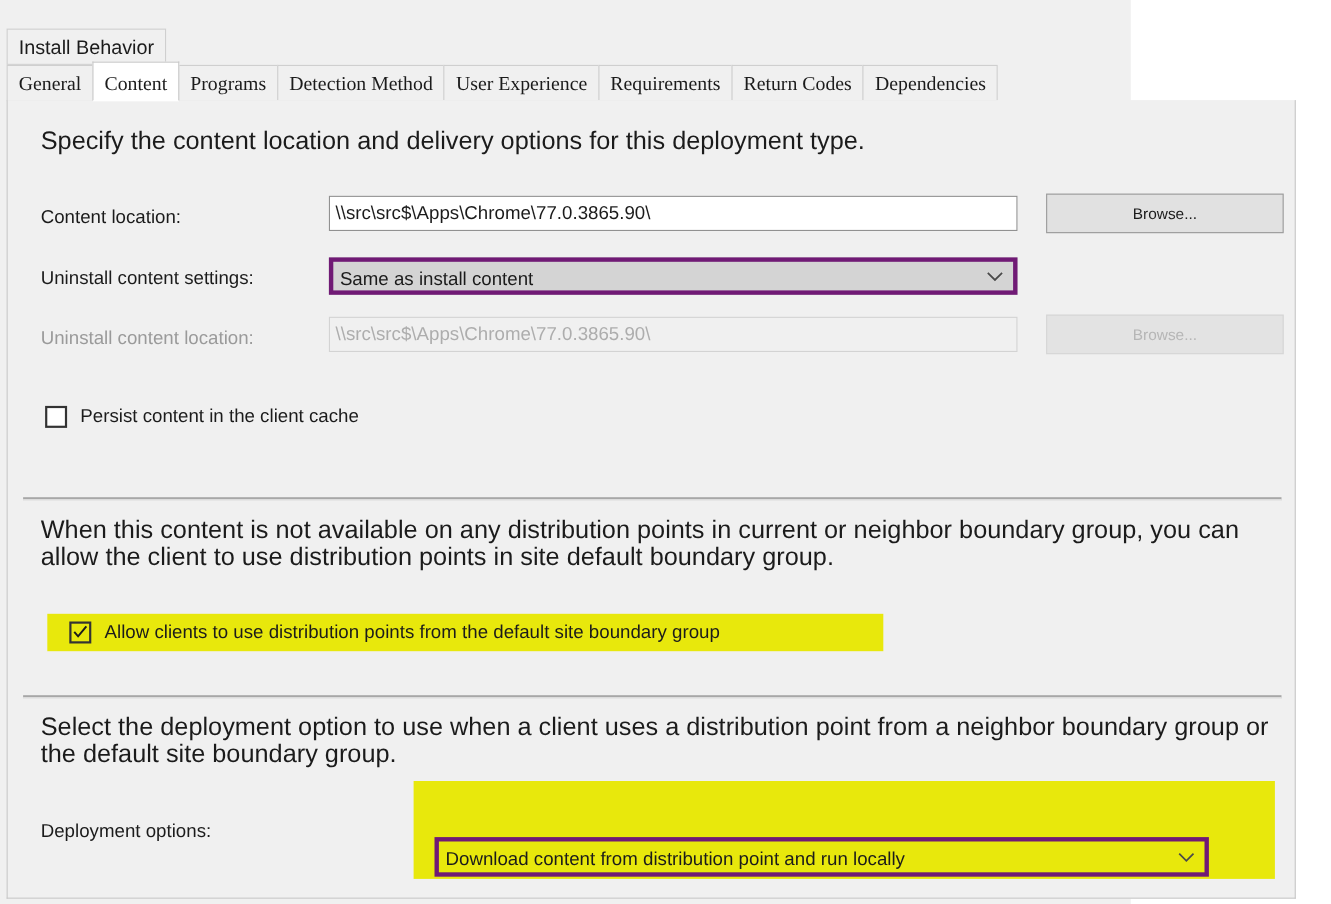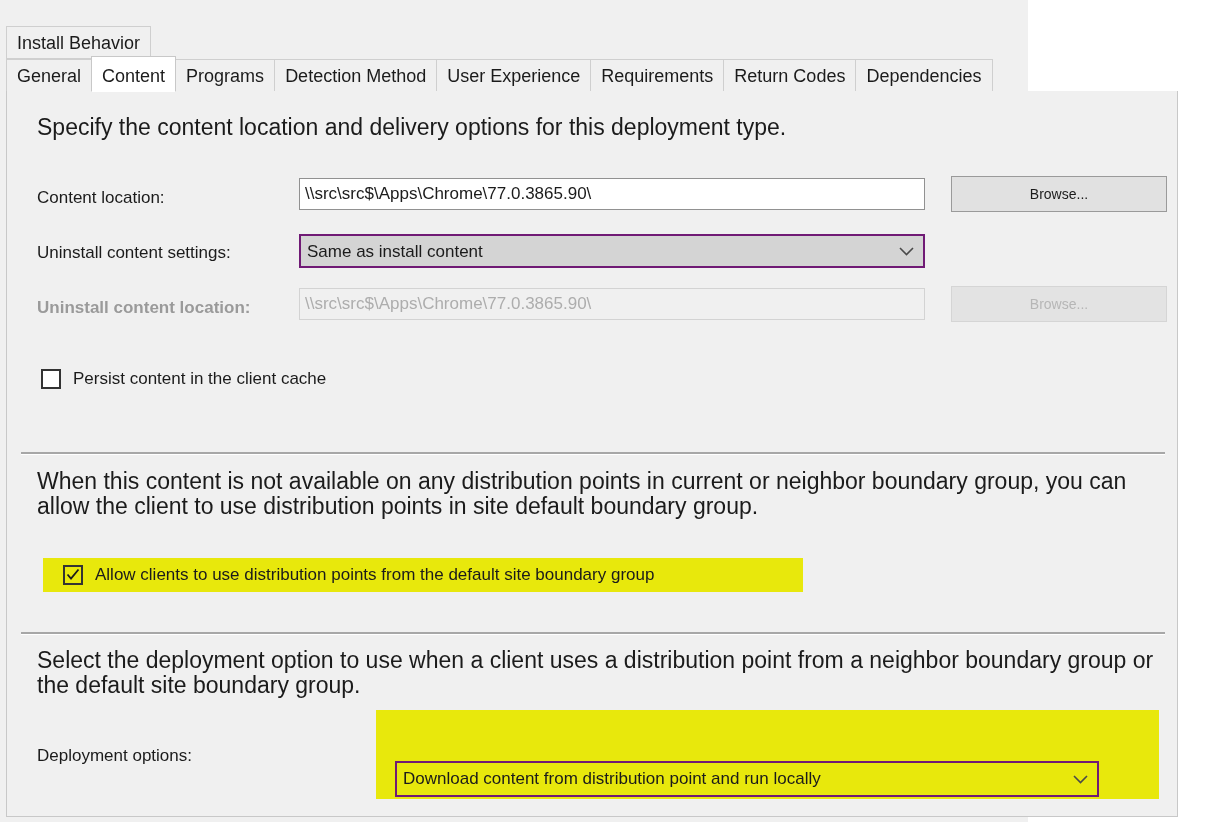--- a/index.html
+++ b/index.html
@@ -30,21 +30,21 @@
     top: 0;
     width: 1210px;
     height: 92px;
   }
   .tabrow {
     position: absolute;
     left: 6px;
     height: 33px;
   }
   .tabrow-top { top: 26px; }
-  .tabrow-bottom { top: 59px; }
+  .tabrow-bottom { top: 59px; font-family: Liberation Serif, serif; }
 
   .tab {
     position: relative;
     float: left;
     height: 33px;
     box-sizing: border-box;
     padding: 0 10px;
     line-height: 32px;
     font-size: 18px;
     color: #1b1b1b;
@@ -88,21 +88,21 @@
     line-height: 25px;
     color: #1b1b1b;
   }
 
   .fieldlabel {
     position: absolute;
     font-size: 17px;
     color: #1b1b1b;
     white-space: nowrap;
   }
-  .fieldlabel.disabled { color: #9a9a9a; font-weight: bold; }
+  .fieldlabel.disabled { color: #9a9a9a; }
 
   
   .textbox {
     position: absolute;
     box-sizing: border-box;
     background: #ffffff;
     border: 1px solid #919191;
     font-size: 17px;
     color: #1b1b1b;
     padding: 0 5px;
@@ -131,21 +131,21 @@
     background: #e3e3e3;
     border: 1px solid #d5d5d5;
     color: #b6b6b6;
   }
 
   
   .combo {
     position: absolute;
     box-sizing: border-box;
     background: #d4d4d4;
-    border: 2px solid #701a75;
+    border: 4px solid #701a75;
     font-size: 17px;
     color: #1b1b1b;
     line-height: 32px;
     padding: 0 30px 12px 6px;
     white-space: nowrap;
     overflow: hidden;
   }
   .combo.highlight { background: #e8e80c; }
   .combo .arrow {
     position: absolute;

